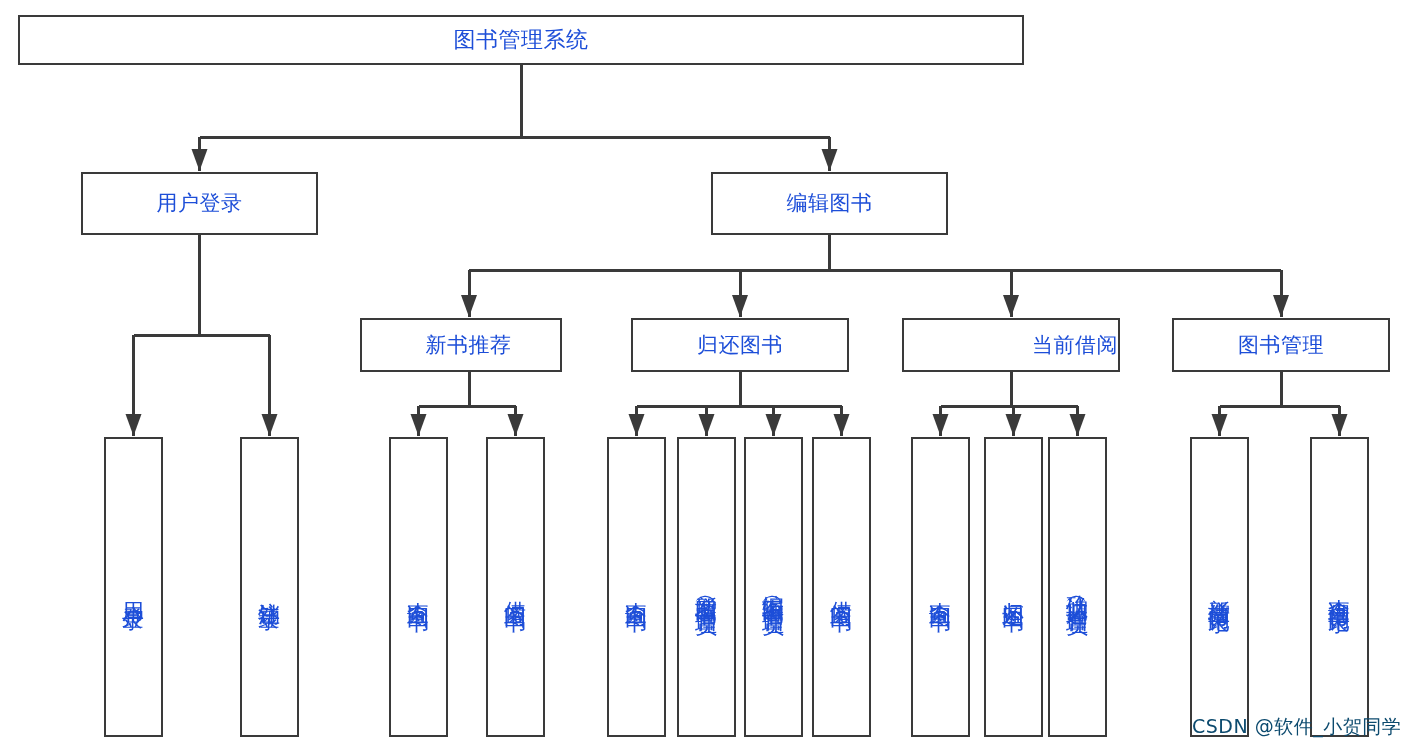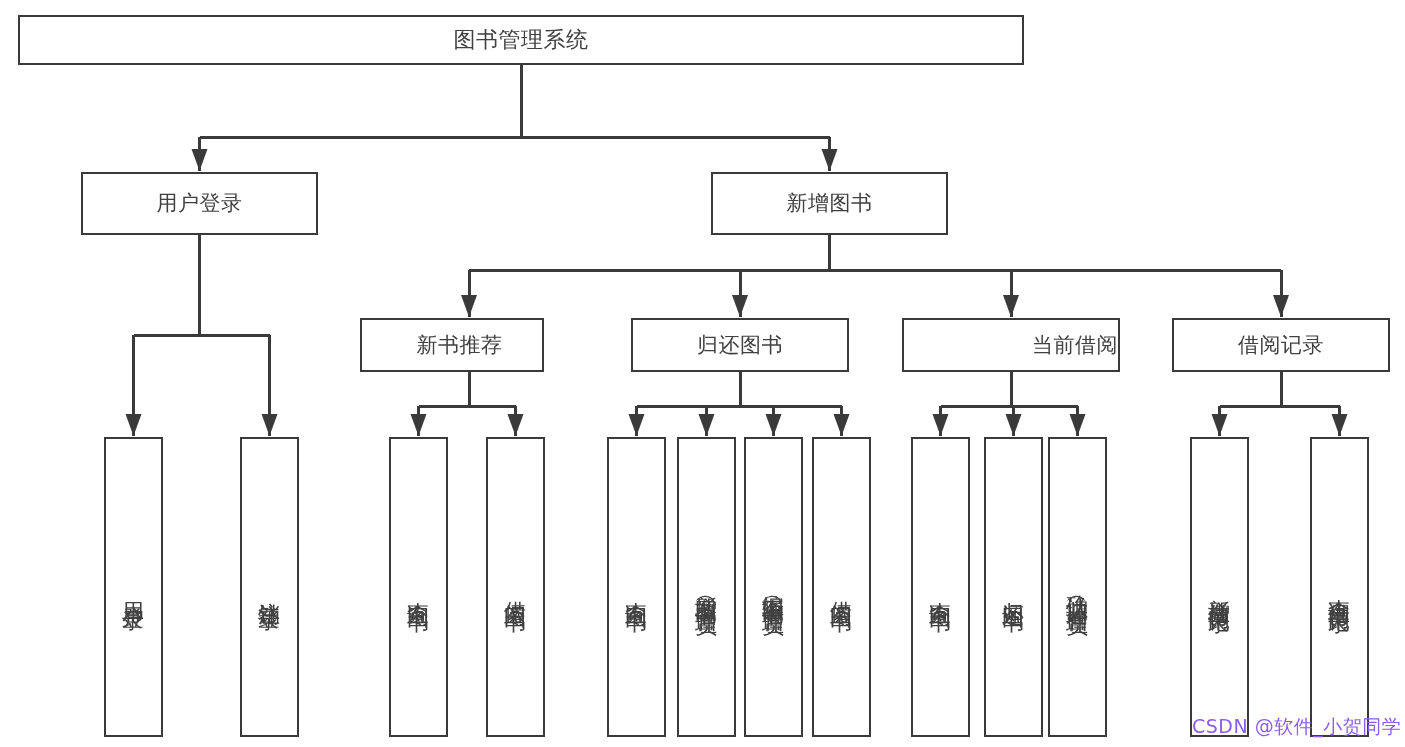--- a/index.html
+++ b/index.html
@@ -28,21 +28,21 @@
     pointer-events: none;
   }
   .node {
     position: absolute;
     box-sizing: border-box;
     border: 2px solid #3a3a3a;
     background: #ffffff;
     display: flex;
     align-items: center;
     justify-content: center;
-    color: #404040;
+    color: #1d4ed8;
   }
   .node .label {
     display: block;
     text-align: center;
     line-height: 1.18;
     letter-spacing: 0.5px;
   }
   .node.horiz .label {
     writing-mode: horizontal-tb;
     font-size: 21px;
@@ -60,21 +60,21 @@
     text-orientation: upright;
     font-size: 22px;
     line-height: 1.05;
     letter-spacing: 3px;
     white-space: nowrap;
     max-height: 290px;
   }
   .watermark {
     position: absolute;
     font-size: 19px;
-    color: #8b5cf6;
+    color: #0c4a6e;
     white-space: nowrap;
     letter-spacing: 0.5px;
     font-family: "DejaVu Sans", "Liberation Sans", sans-serif;
   }
 </style>
 </head>
 <body>
 
 <div id="diagram-root">
   <svg class="edges" viewBox="0 0 1405 747" id="edge-layer">
@@ -132,33 +132,33 @@
       <polygon points="1331.5,414 1347.5,414 1339.5,436" fill="#3a3a3a"></polygon>
     </svg>
   <div id="node-layer">
       <div class="node horiz root" style="left: 18px; top: 15px; width: 1006px; height: 50px;">
         <span class="label">图书管理系统</span>
       </div>
       <div class="node horiz" style="left: 81px; top: 172px; width: 237px; height: 63px;">
         <span class="label">用户登录</span>
       </div>
       <div class="node horiz" style="left: 711px; top: 172px; width: 237px; height: 63px;">
-        <span class="label">新增图书</span>
+        <span class="label">编辑图书</span>
       </div>
-      <div class="node horiz" style="left: 360px; top: 318px; width: 184px; height: 54px; padding-left: 15px;">
+      <div class="node horiz" style="left: 360px; top: 318px; width: 202px; height: 54px; padding-left: 15px;">
         <span class="label">新书推荐</span>
       </div>
       <div class="node horiz" style="left: 631px; top: 318px; width: 218px; height: 54px;">
         <span class="label">归还图书</span>
       </div>
       <div class="node horiz" style="left: 902px; top: 318px; width: 218px; height: 54px; justify-content: flex-end;">
         <span class="label">当前借阅</span>
       </div>
       <div class="node horiz" style="left: 1172px; top: 318px; width: 218px; height: 54px;">
-        <span class="label">借阅记录</span>
+        <span class="label">图书管理</span>
       </div>
       <div class="node vert" style="left: 104px; top: 437px; width: 59px; height: 300px;">
         <span class="label">用户登录</span>
       </div>
       <div class="node vert" style="left: 240px; top: 437px; width: 59px; height: 300px;">
         <span class="label">注销登录</span>
       </div>
       <div class="node vert" style="left: 389px; top: 437px; width: 59px; height: 300px;">
         <span class="label">查询图书</span>
       </div>

